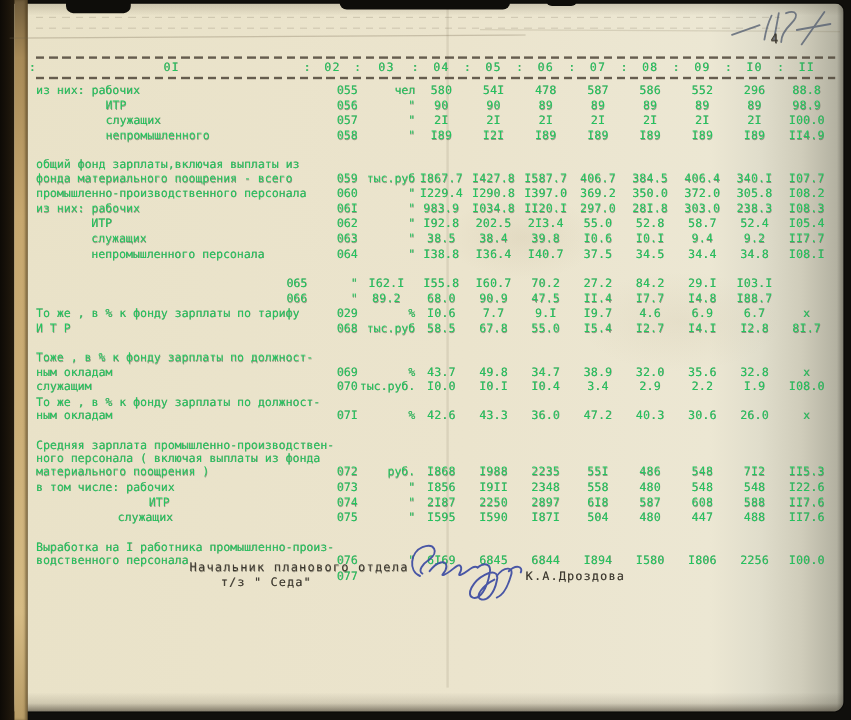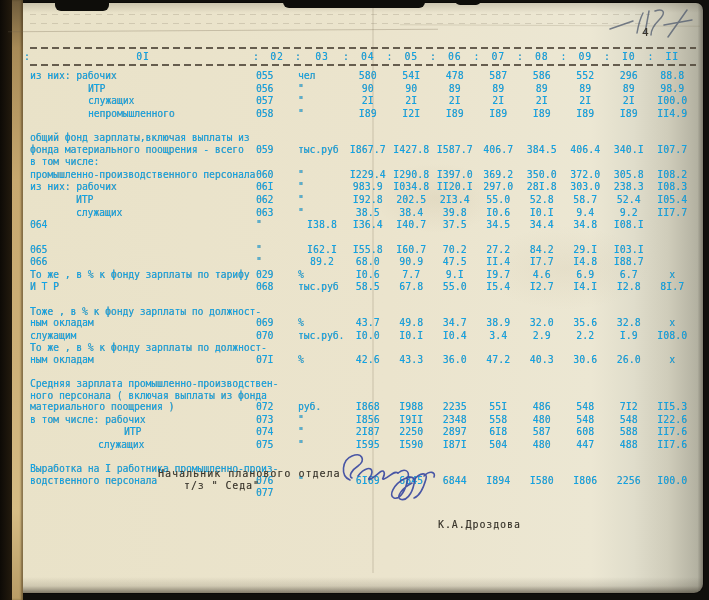--- a/index.html
+++ b/index.html
@@ -26,51 +26,51 @@
   .crease{position:absolute;left:8px;top:30px;width:430px;height:1px;background:rgba(115,103,80,.30);transform:rotate(-.35deg);}
   .crease2{position:absolute;left:400px;top:25px;width:300px;height:1px;background:rgba(115,103,80,.18);transform:rotate(.3deg);}
   .nick{position:absolute;background:#0e0d0a;border-radius:0 0 6px 6px;}
   .nick.n1{left:55px;top:0;width:54px;height:11px;}
   .nick.n2{left:283px;top:0;width:142px;height:8px;}
   .nick.n3{left:455px;top:0;width:26px;height:5px;}
   .ghostdash{position:absolute;left:30px;width:620px;height:1px;opacity:.20;
     background:repeating-linear-gradient(90deg,#6a5f4c 0 6px,transparent 6px 11px);}
 
   
-  .table{position:absolute;left:30px;top:44px;width:666px;color:#0ea5e9;}
+  .table{position:absolute;left:30px;top:44px;width:666px;color:#22c55e;}
   .grid{display:grid;grid-template-columns:226px 42px 48px repeat(8,43.5px);}
   .cell{font-size:9.6px;line-height:11.4px;text-shadow:.3px .3px .35px rgba(55,50,40,.45);}
   .thead{position:relative;padding:2.5px 0 3px 0;}
   .dash{height:2px;background:repeating-linear-gradient(90deg,#4e4538 0 7px,transparent 7px 11px);opacity:.85;}
   .dash.top{margin-bottom:2px}
   .dash.bot{margin-top:2px}
   .hcell{position:relative;text-align:center;letter-spacing:1px;}
   .hcell.num::before{content:":";position:absolute;left:-3px;top:0;letter-spacing:0;}
   .hcell.lbl::before{content:":";position:absolute;left:-6px;top:0;}
   .row{align-items:end;margin-top:1.2px;}
   .row.gap{margin-top:13px;}
   .lab{white-space:pre;overflow:visible;}
-  .code,.unit{text-align:left;}
+  .code,.unit{text-align:right;}
   .val{text-align:center;letter-spacing:.2px;}
   .ind-1{padding-left:46px}.ind-2{padding-left:58px}.ind-3{padding-left:68px}.ind-4{padding-left:94px}
 
   
   .pageno{position:absolute;left:642px;top:26px;font-size:11px;color:#39352c;text-shadow:.3px .3px .3px rgba(55,50,40,.5);}
   .pencil{position:absolute;left:606px;top:2px;}
 
   
   .ghostline{position:absolute;left:40px;top:431px;width:420px;height:18px;filter:blur(.7px);opacity:.5;color:#8d8775;}
   .ghostline span{position:absolute;font-size:9.3px;letter-spacing:.5px;}
   .g1{left:0;top:3px}.g2{left:92px;top:3px}.g3{left:292px;top:2px}
   .gsquig{position:absolute;left:170px;top:-6px;}
 
   
   .foot1{position:absolute;left:158px;top:468px;font-size:10px;letter-spacing:1px;color:#3c382f;text-shadow:.3px .3px .35px rgba(55,50,40,.45);}
   .foot2{position:absolute;left:184px;top:480px;font-size:9.8px;letter-spacing:1px;color:#3c382f;text-shadow:.3px .3px .35px rgba(55,50,40,.45);}
-  .signer{position:absolute;left:438px;top:475px;font-size:9.8px;letter-spacing:1px;color:#3a362d;text-shadow:.3px .3px .35px rgba(55,50,40,.45);margin-top:44px;}
+  .signer{position:absolute;left:438px;top:475px;font-size:9.8px;letter-spacing:1px;color:#3a362d;text-shadow:.3px .3px .35px rgba(55,50,40,.45);}
   .sig{position:absolute;left:336px;top:446px;}
 </style>
 </head>
 <body>
 
 <div class="scan">
 
   <div class="page"></div>
 
   <div class="spine-dark"></div>
@@ -177,33 +177,20 @@
           <span class="cell val">I867.7</span>
           <span class="cell val">I427.8</span>
           <span class="cell val">I587.7</span>
           <span class="cell val">406.7</span>
           <span class="cell val">384.5</span>
           <span class="cell val">406.4</span>
           <span class="cell val">340.I</span>
           <span class="cell val">I07.7</span>
         </div>
         <div class="grid row">
-          <span class="cell lab ind-0">в том числе:</span>
-          <span class="cell code"></span>
-          <span class="cell unit"></span>
-          <span class="cell val"></span>
-          <span class="cell val"></span>
-          <span class="cell val"></span>
-          <span class="cell val"></span>
-          <span class="cell val"></span>
-          <span class="cell val"></span>
-          <span class="cell val"></span>
-          <span class="cell val"></span>
-        </div>
-        <div class="grid row">
           <span class="cell lab ind-0">промышленно-производственного персонала</span>
           <span class="cell code">060</span>
           <span class="cell unit">"</span>
           <span class="cell val">I229.4</span>
           <span class="cell val">I290.8</span>
           <span class="cell val">I397.0</span>
           <span class="cell val">369.2</span>
           <span class="cell val">350.0</span>
           <span class="cell val">372.0</span>
           <span class="cell val">305.8</span>
@@ -242,20 +229,21 @@
           <span class="cell val">38.5</span>
           <span class="cell val">38.4</span>
           <span class="cell val">39.8</span>
           <span class="cell val">I0.6</span>
           <span class="cell val">I0.I</span>
           <span class="cell val">9.4</span>
           <span class="cell val">9.2</span>
           <span class="cell val">II7.7</span>
         </div>
         <div class="grid row">
+          <span class="cell lab ind-1">непромышленного персонала</span>
           <span class="cell code">064</span>
           <span class="cell unit">"</span>
           <span class="cell val">I38.8</span>
           <span class="cell val">I36.4</span>
           <span class="cell val">I40.7</span>
           <span class="cell val">37.5</span>
           <span class="cell val">34.5</span>
           <span class="cell val">34.4</span>
           <span class="cell val">34.8</span>
           <span class="cell val">I08.I</span>

